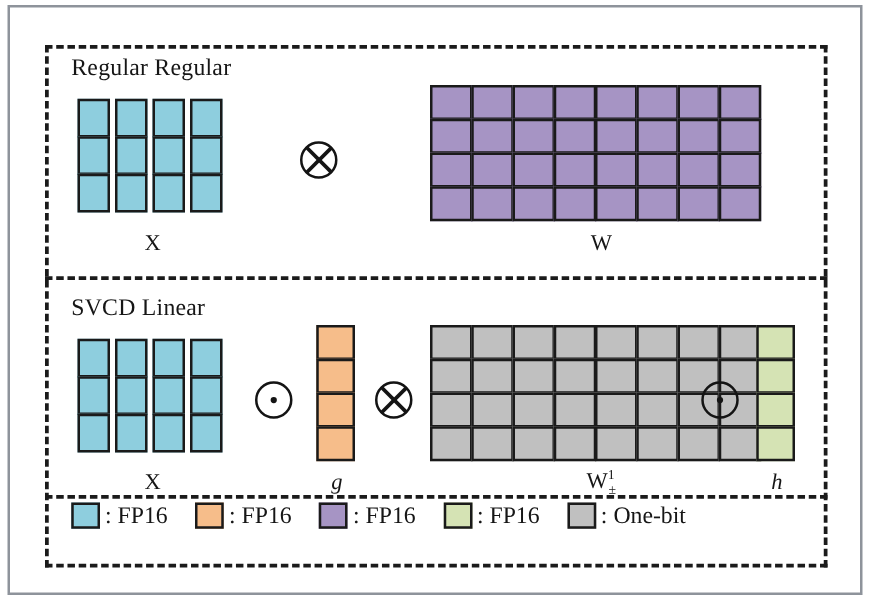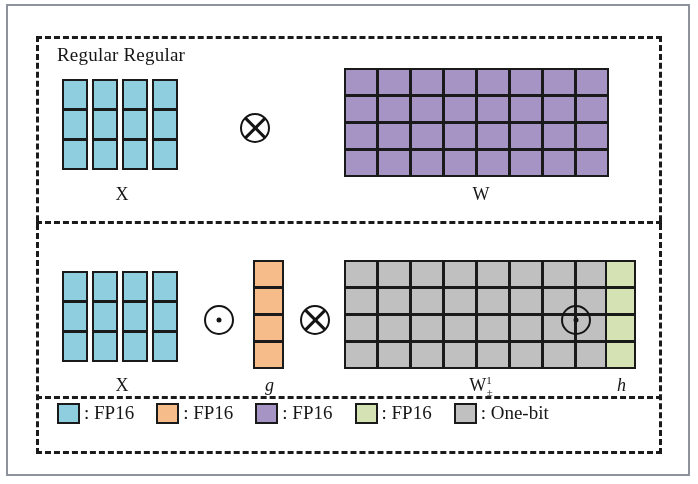--- a/index.html
+++ b/index.html
@@ -146,21 +146,21 @@
   
   .legend {
     position: absolute;
     left: 57px;
     top: 402px;
     display: flex;
     align-items: center;
   }
   .legend-item {
     display: flex;
-    align-items: flex-end;
+    align-items: flex-start;
     margin-right: 22px;
   }
   .legend-item:last-child { margin-right: 16px; }
   .legend-swatch {
     width: 23px;
     height: 21px;
     border: 2.5px solid #1a1a1a;
     box-sizing: border-box;
   }
   .legend-text {
@@ -253,20 +253,21 @@
       </div>
       <div class="mcol">
         <div class="cell" style="width: 34px; height: 28px; background: rgb(166, 148, 196);"></div>
         <div class="cell" style="width: 34px; height: 28px; background: rgb(166, 148, 196);"></div>
         <div class="cell" style="width: 34px; height: 28px; background: rgb(166, 148, 196);"></div>
         <div class="cell" style="width: 34px; height: 28px; background: rgb(166, 148, 196);"></div>
       </div>
     </div>
   <div class="mat-label" id="lbl-reg-w" style="left:345px; top:184px; width:272px;">W</div>
 
+  <div class="section-title" id="title-svcd">SVCD Linear</div>
 
   <div class="matrix split" id="mx-svcd-x" style="left:62px; top:272px;">
       <div class="mcol">
         <div class="cell" style="width: 26px; height: 31px; background: rgb(142, 206, 222);"></div>
         <div class="cell" style="width: 26px; height: 31px; background: rgb(142, 206, 222);"></div>
         <div class="cell" style="width: 26px; height: 31px; background: rgb(142, 206, 222);"></div>
       </div>
       <div class="mcol">
         <div class="cell" style="width: 26px; height: 31px; background: rgb(142, 206, 222);"></div>
         <div class="cell" style="width: 26px; height: 31px; background: rgb(142, 206, 222);"></div>

